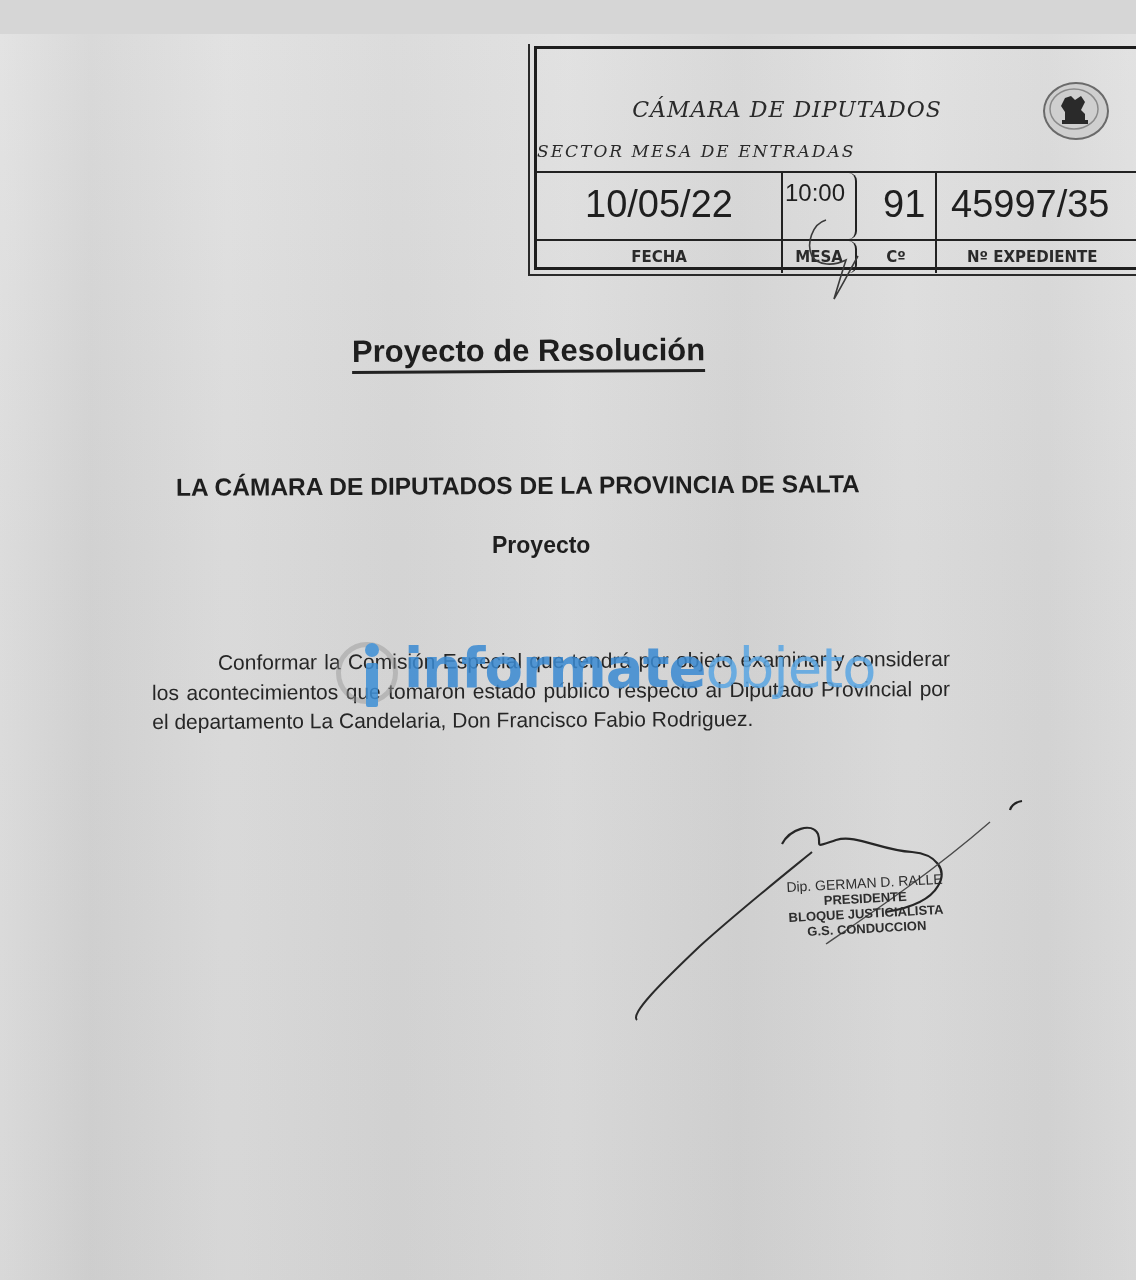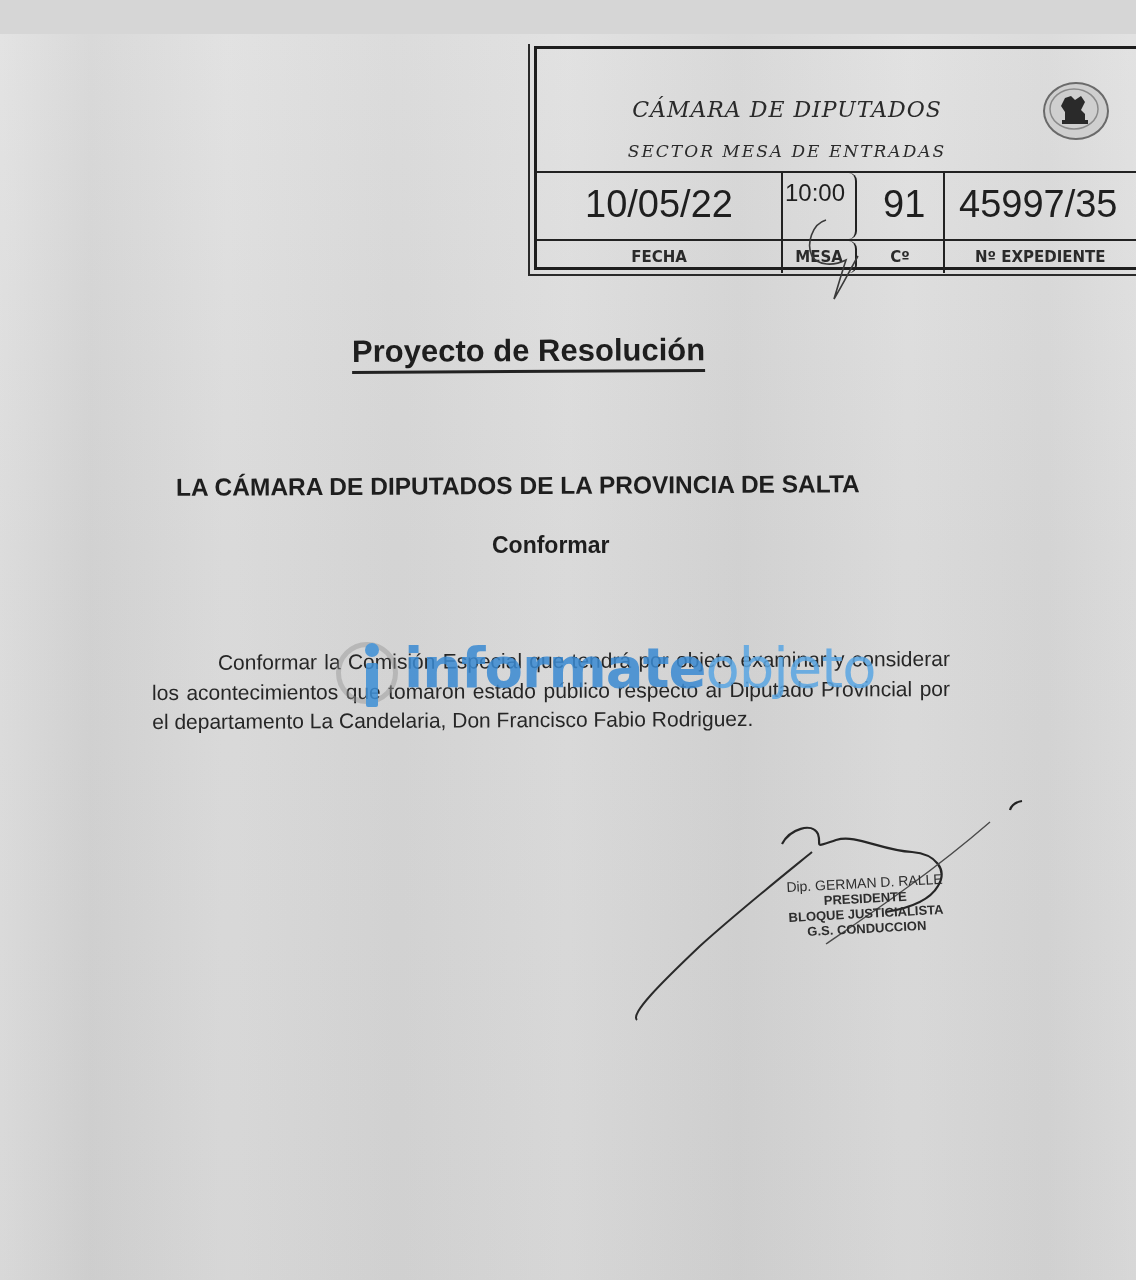--- a/index.html
+++ b/index.html
@@ -69,21 +69,20 @@
     font-style: italic;
     font-size: 22px;
     letter-spacing: 1px;
     color: #2a2a2a;
   }
   .stamp-subtitle {
     position: absolute;
     left: 0;
     width: 500px;
     top: 92px;
-    text-align: center;
     font-family: "DejaVu Serif", serif;
     font-style: italic;
     font-size: 17px;
     letter-spacing: 2px;
     color: #2a2a2a;
   }
   .stamp-seal {
     position: absolute;
     left: 506px;
     top: 33px;
@@ -110,21 +109,21 @@
   }
   .cell {
     position: relative;
     border-right: 2px solid #222;
     box-sizing: border-box;
     color: #1f1f1f;
   }
   .cell:last-child { border-right: none; }
   .c-fecha { width: 246px; }
   .c-hora  { width: 74px; border-radius: 8px; }
-  .c-co    { width: 88px; }
+  .c-co    { width: 80px; }
   .c-exp   { flex: 1; }
   .val {
     font-family: "Liberation Sans", sans-serif;
     font-size: 38px;
     position: absolute;
     top: 10px;
   }
   .c-fecha .val { left: 48px; }
   .c-hora .val { left: 2px; top: 6px; font-size: 24px; }
   .c-co .val { left: 26px; }
@@ -306,21 +305,21 @@
         </div>
         <div class="cell c-exp">
           <div class="lbl">Nº EXPEDIENTE</div>
         </div>
       </div>
     </div>
   </div>
 
   <div class="doc-title">Proyecto de Resolución</div>
   <div class="chamber">LA CÁMARA DE DIPUTADOS DE LA PROVINCIA DE SALTA</div>
-  <div class="resuelve">Conformar</div>
+  <div class="resuelve">Proyecto</div>
   <div class="body-paragraph">Conformar la Comisión Especial que tendrá por objeto examinar y considerar los acontecimientos que tomaron estado público respecto al Diputado Provincial por el departamento La Candelaria, Don Francisco Fabio Rodriguez.</div>
 
   <div class="watermark">
     <div class="wm-logo">
       <div class="wm-logo-dot"></div>
       <div class="wm-logo-stem"></div>
     </div>
     <span class="wm-text-a">informate</span>
     <span class="wm-text-b">objeto</span>
   </div>

